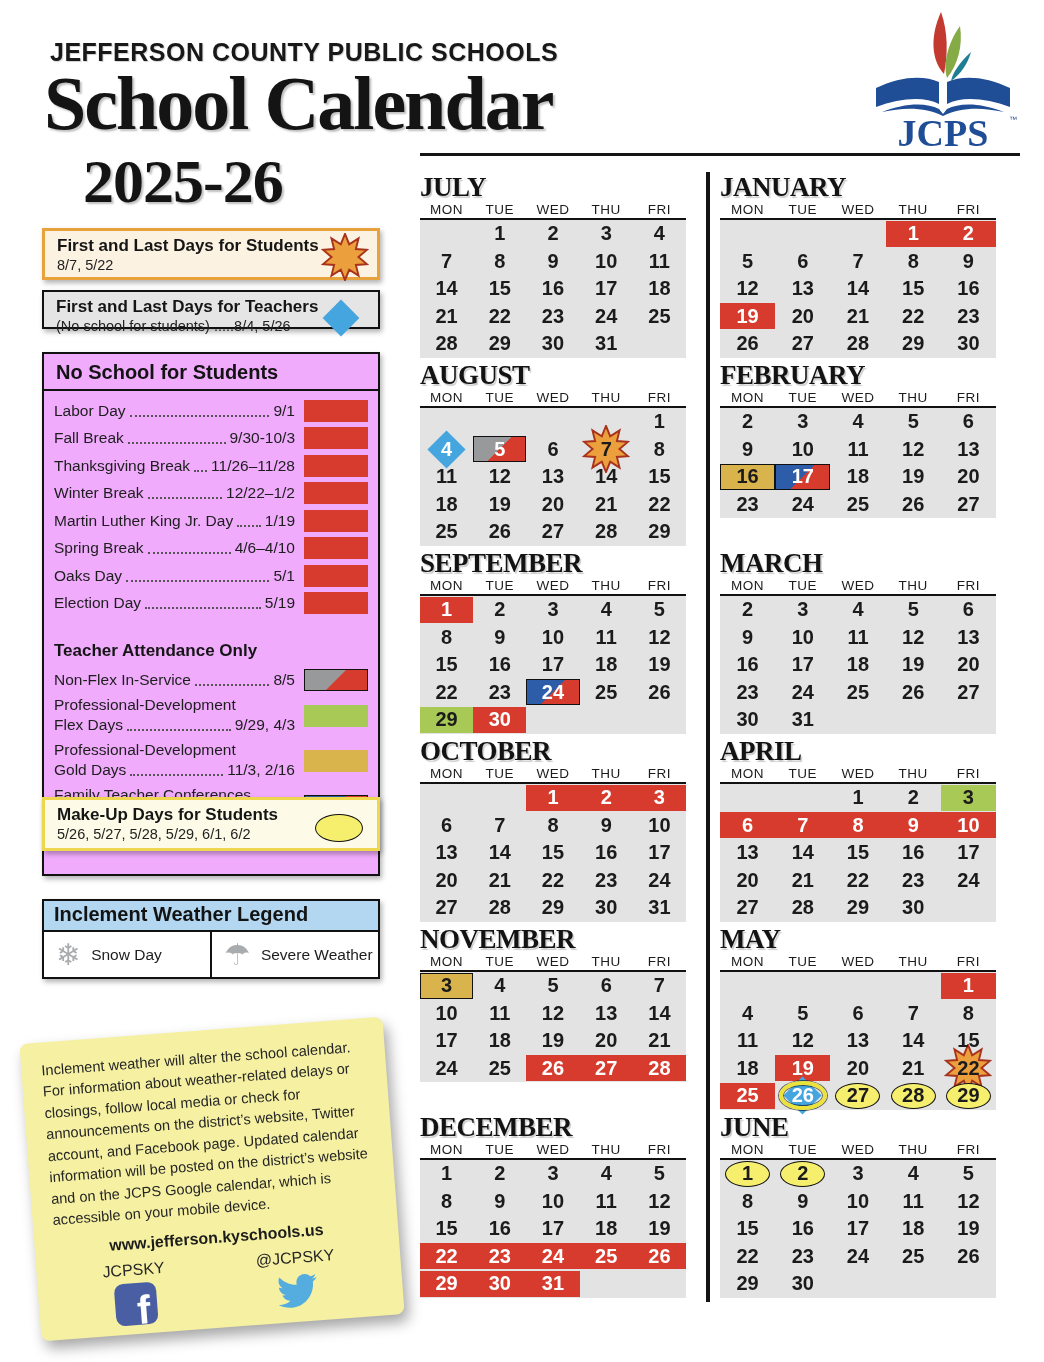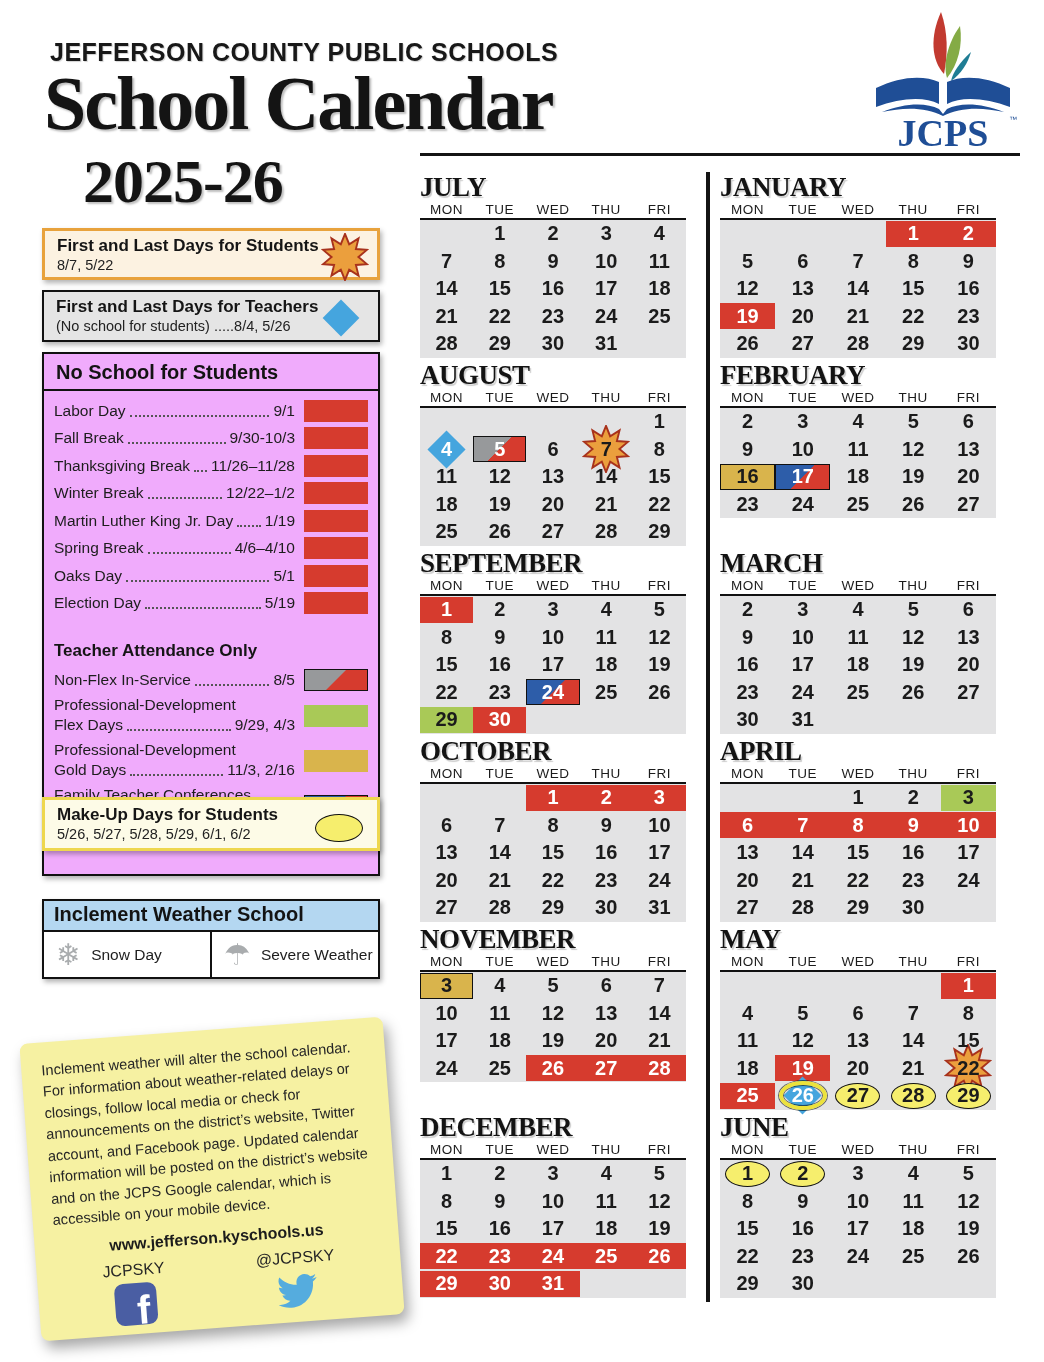--- a/index.html
+++ b/index.html
@@ -10,21 +10,21 @@
   
   .district { position:absolute; left:50px; top:38px; font-size:25px; font-weight:600; letter-spacing:.5px; color:#181818; text-shadow:1px 1px 1px rgba(0,0,0,.18); }
   .big-title { position:absolute; left:44px; top:60px; font-family:"Liberation Serif", serif; font-weight:700; font-size:76px; letter-spacing:-2px; color:#141414; text-shadow:2px 2px 2px rgba(0,0,0,.25); white-space:nowrap; }
   .year-title { position:absolute; left:44px; top:146px; font-family:"Liberation Serif", serif; font-weight:700; font-size:62px; letter-spacing:-1px; color:#141414; text-shadow:2px 2px 2px rgba(0,0,0,.25);margin-left:39px; }
   .hline { position:absolute; left:420px; top:153px; width:600px; height:3px; background:#141414; }
   .logo { position:absolute; left:868px; top:10px; width:150px; height:140px; }
 
   
   .sbox { position:absolute; left:42px; width:338px; box-shadow:2px 3px 5px rgba(0,0,0,.3); }
   .box-students { top:228px; height:52px; background:#fcf2e1; border:3px solid #e8a23c; padding:5px 12px; }
-  .box-teachers { top:290px; height:52px; background:#e5e5e5; border:2.5px solid #111; padding:5px 12px; }
+  .box-teachers { top:290px; height:39px; background:#e5e5e5; border:2.5px solid #111; padding:5px 12px; }
   .box-title { font-size:17px; font-weight:700; color:#151515; }
   .box-sub { font-size:14.5px; color:#222; margin-top:1px; }
   .star-badge { position:absolute; right:8px; top:2px; }
   .diamond-badge { position:absolute; right:24px; top:13px; width:26px; height:26px; background:#45a5de; transform:rotate(45deg); }
 
   .box-noschool { top:352px; height:524px; background:#f0abfc; border:2.5px solid #111; padding:6px 10px 0; }
   .ns-title { font-size:20px; font-weight:700; color:#131313; padding:1px 2px 5px; margin:0 -10px; border-bottom:2.5px solid #111; padding-left:12px; }
   .ns-list { margin-top:6px; }
   .ns-row { display:flex; align-items:center; height:27.5px; font-size:15.5px; color:#1d1d1d; }
   .leader { flex:1; border-bottom:2.6px dotted #555; margin:0 4px; height:12px; }
@@ -220,21 +220,21 @@
       </div>
   </div>
 
   <div class="sbox box-makeup">
     <div class="box-title">Make-Up Days for Students</div>
     <div class="box-sub">5/26, 5/27, 5/28, 5/29, 6/1, 6/2</div>
     <span class="oval-badge"></span>
   </div>
 
   <div class="sbox box-weather">
-    <div class="wx-head">Inclement Weather School</div>
+    <div class="wx-head">Inclement Weather Legend</div>
     <div class="wx-body">
       <div class="wx-cell">
         <span class="wx-icon">❄</span>
         <span>Snow Day</span>
       </div>
       <div class="wx-cell">
         <span class="wx-icon">☂</span>
         <span>Severe Weather</span>
       </div>
     </div>

